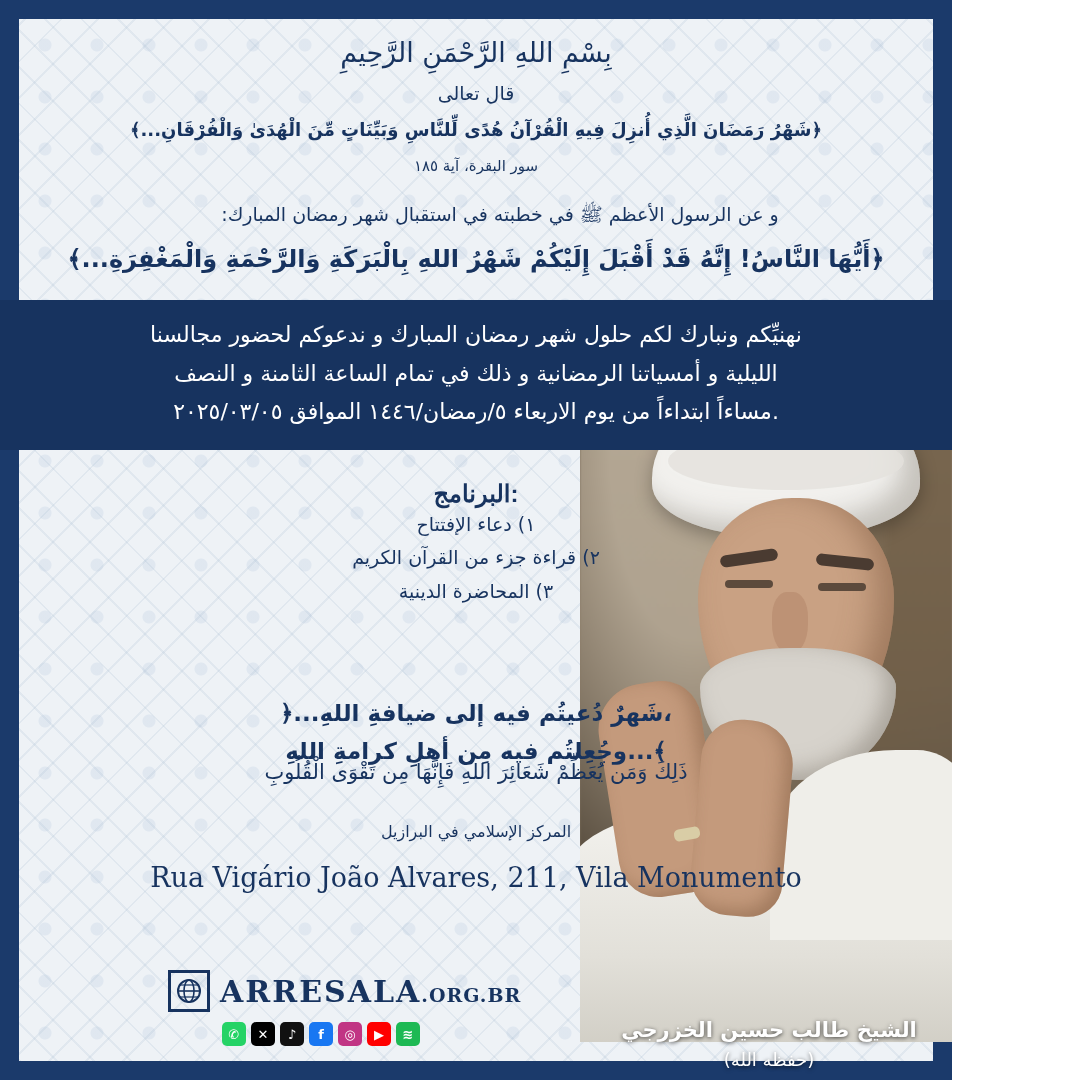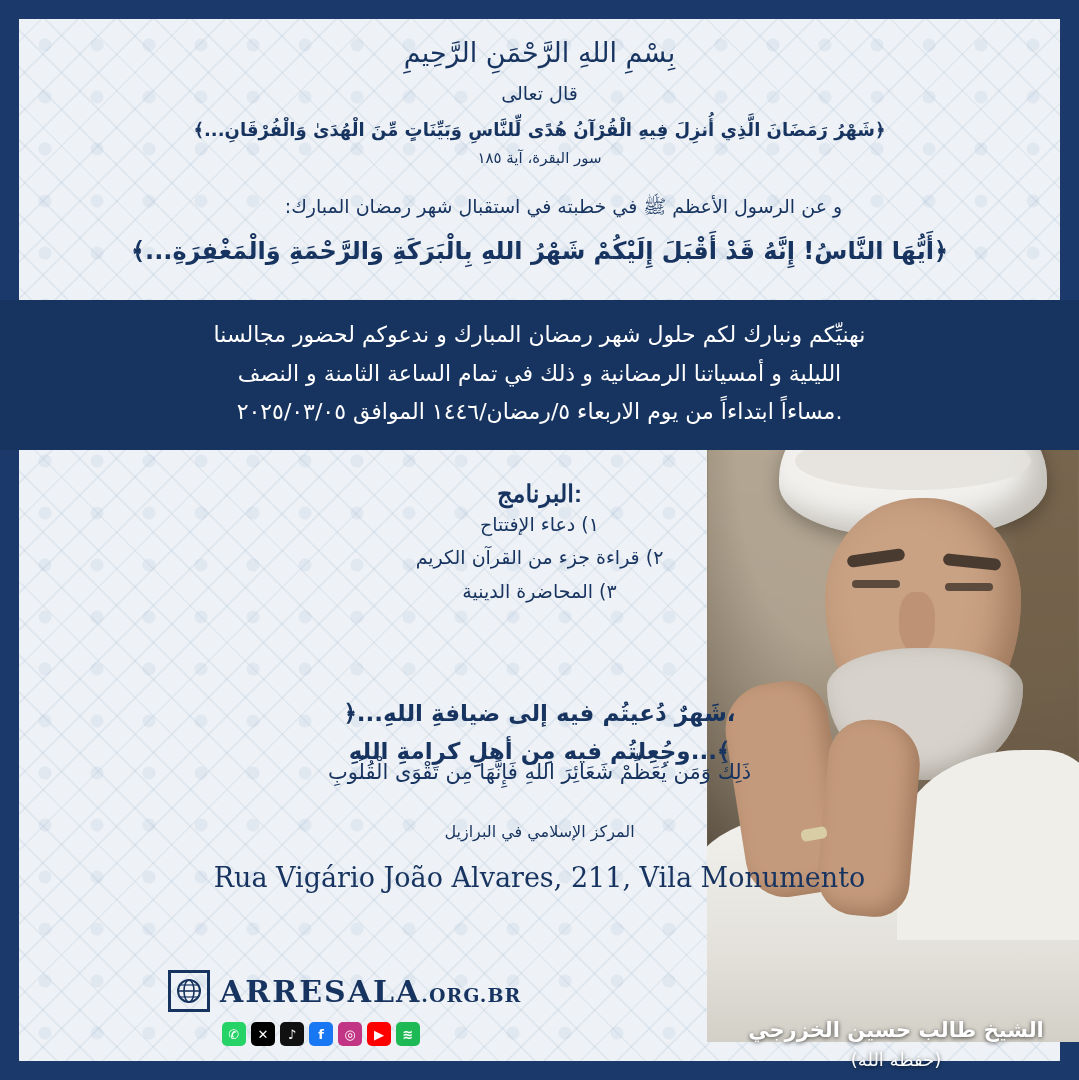--- a/index.html
+++ b/index.html
@@ -8,21 +8,21 @@
     background: #ffffff;
   }
   body {
     width: 1079px;
     height: 1080px;
     font-family: "Liberation Sans", sans-serif;
     overflow: hidden;
   }
   .poster {
     position: relative;
-    width: 1079px;
+    width: 952px;
     height: 1080px;
     background: #e9eef3;
     overflow: hidden;
   }
   
   .frame-outer {
     position: absolute;
     left: 0; top: 0; right: 0; bottom: 0;
     border: 16px solid #1b3a6b;
     box-sizing: border-box;
@@ -79,21 +79,21 @@
     margin-top: 12px;
     line-height: 1.5;
     padding: 0 26px;
     font-family: "DejaVu Sans", sans-serif;
   }
 
   .ayah-source {
     text-align: center;
     color: #17335f;
     font-size: 15px;
-    margin-top: 6px;
+    margin-top: 14px;
     font-family: "DejaVu Sans", sans-serif;
   }
 
   .hadith-intro {
     text-align: center;
     color: #17335f;
     font-size: 19px;
     margin-top: 28px;
     font-family: "DejaVu Sans", sans-serif;
     padding-left: 48px;

